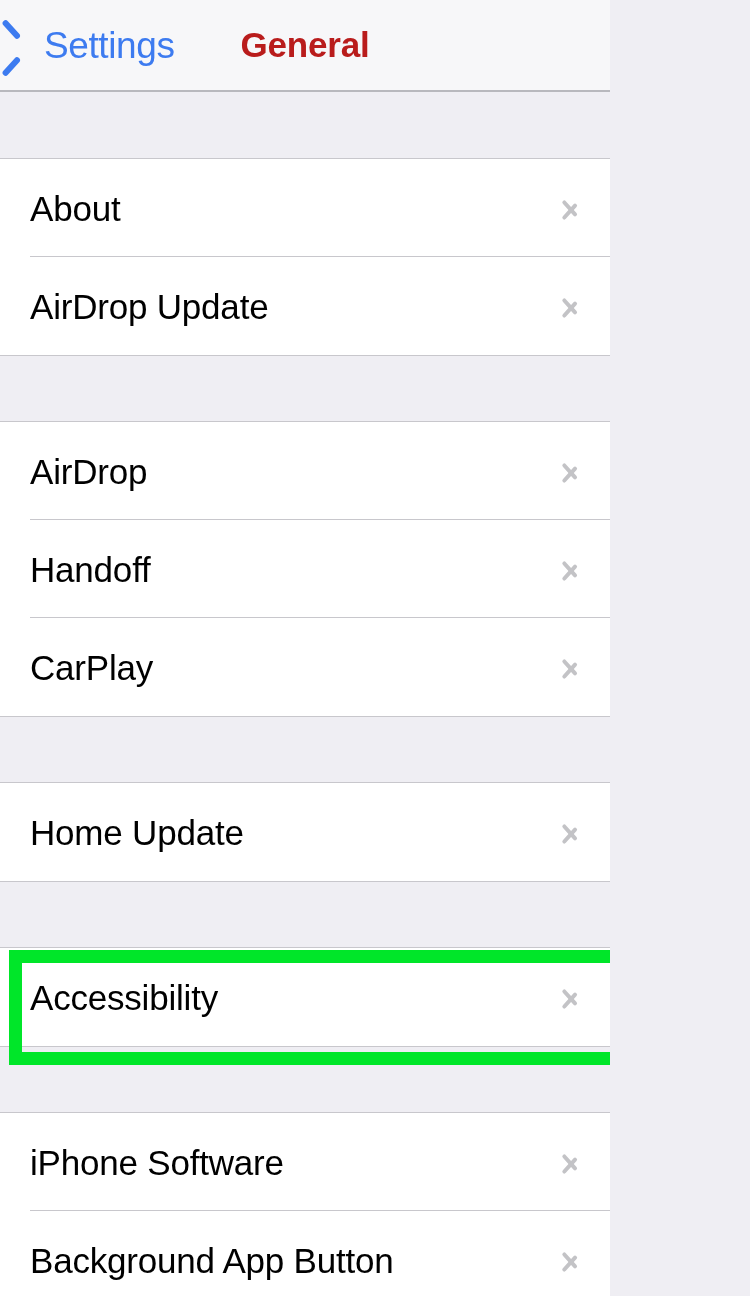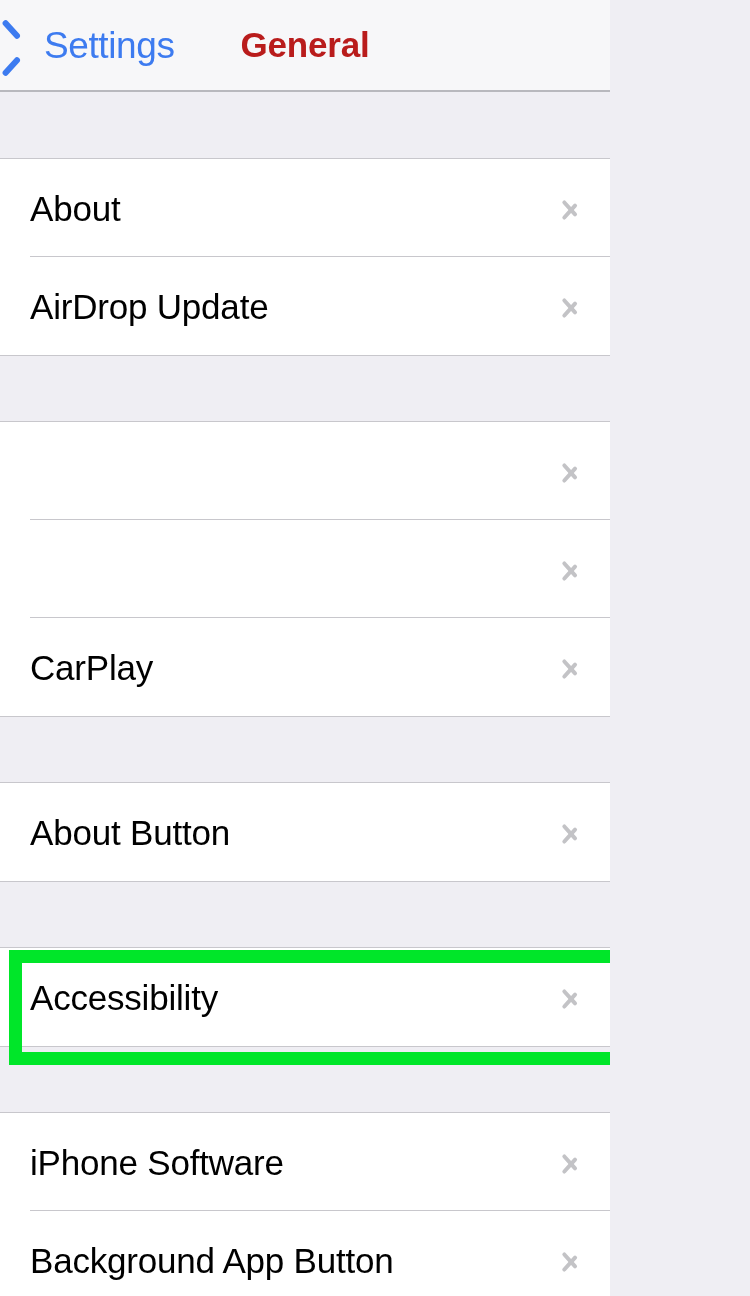--- a/index.html
+++ b/index.html
@@ -201,36 +201,38 @@
           <span class="row-sep"></span>
         </div>
         <div class="row">
           <span class="row-label">AirDrop Update</span>
           <span class="chevron-right"></span>
         </div>
       </div>
       <div class="section-gap" style="height: 67px;"></div>
       <div class="group">
         <div class="row">
-          <span class="chevron-right"></span>
-          <span class="row-sep"></span>
-        </div>
-        <div class="row">
+          <span class="row-label">AirDrop</span>
+          <span class="chevron-right"></span>
+          <span class="row-sep"></span>
+        </div>
+        <div class="row">
+          <span class="row-label">Handoff</span>
           <span class="chevron-right"></span>
           <span class="row-sep"></span>
         </div>
         <div class="row">
           <span class="row-label">CarPlay</span>
           <span class="chevron-right"></span>
         </div>
       </div>
       <div class="section-gap" style="height: 67px;"></div>
       <div class="group">
         <div class="row">
-          <span class="row-label">About Button</span>
+          <span class="row-label">Home Update</span>
           <span class="chevron-right"></span>
         </div>
       </div>
       <div class="section-gap" style="height: 67px;"></div>
       <div class="group">
         <div class="row">
           <span class="row-label">Accessibility</span>
           <span class="chevron-right"></span>
         </div>
       </div>

